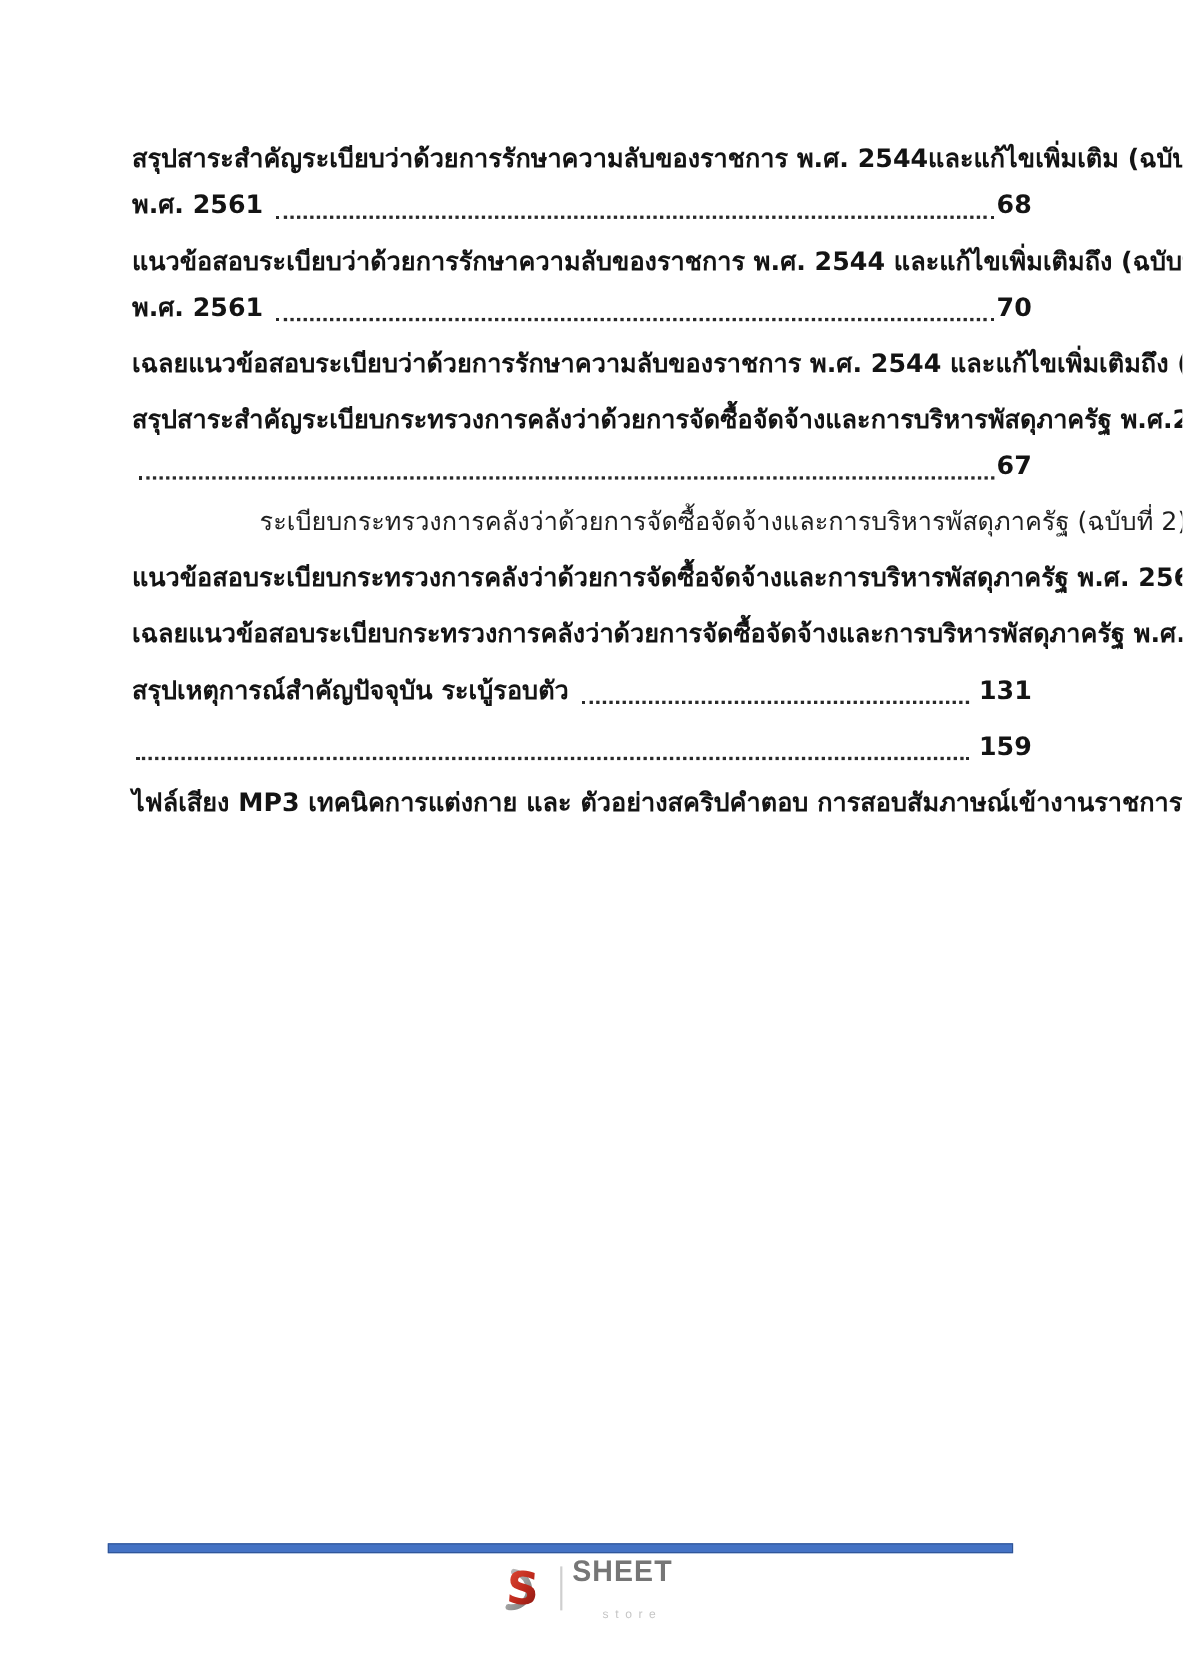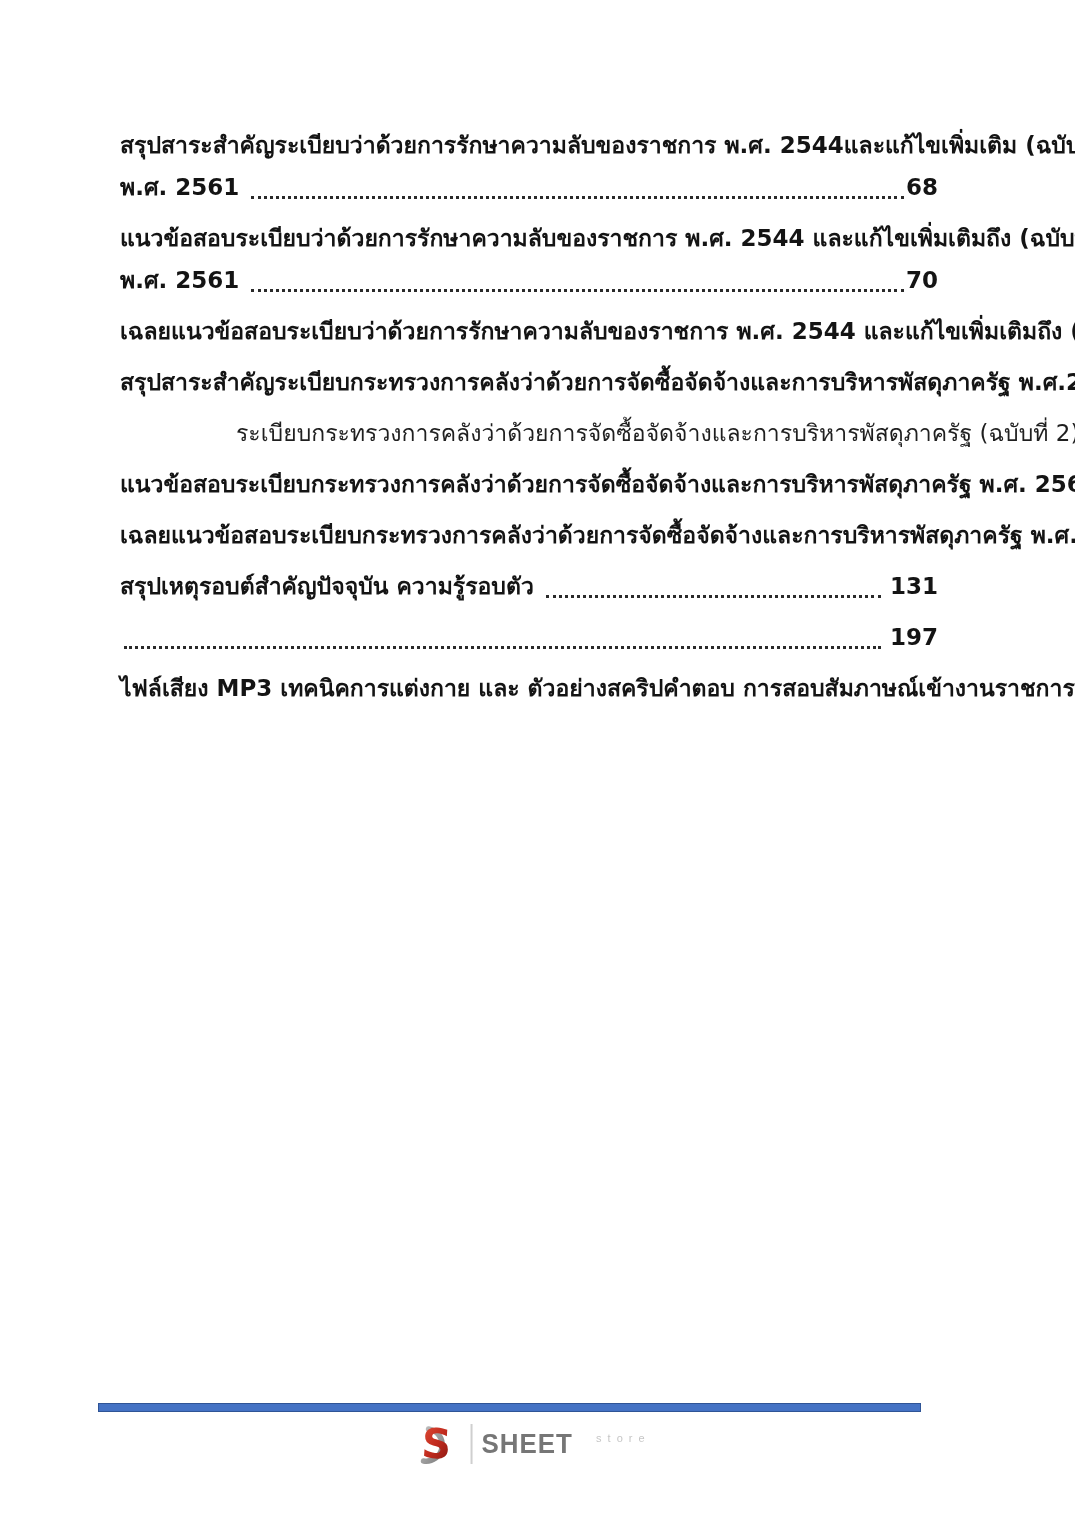--- a/index.html
+++ b/index.html
@@ -63,37 +63,38 @@
     top: 1418px;
     left: 50%;
     transform: translateX(-52%);
     display: flex;
     align-items: center;
     gap: 9px;
     height: 52px;
   }
   .logo-icon { display: block; }
   .logo-divider { width: 2px; height: 40px; background: #cfcfcf; }
-  .logo-text { display: flex; flex-direction: row; justify-content: center; gap: 20px; }
+  .logo-text { display: flex; flex-direction: column; justify-content: center; gap: 20px; }
   .brand {
     font-family: "Liberation Sans", sans-serif;
     font-weight: 700;
     font-size: 27px;
     letter-spacing: 1px;
     color: #767676;
     transform: scaleX(0.96);
     transform-origin: left;
     line-height: 26px;
   }
   .brand-sub {
     font-family: "Liberation Sans", sans-serif;
     font-size: 11px;
     letter-spacing: 6px;
     color: #c6c6c6;
     margin-top: 1px;
+    margin-left: 28px;
   }
 </style>
 </head>
 <body>
 
 <div class="page">
 
   <main class="toc">
 
     <section class="entry">
@@ -121,20 +122,24 @@
     <section class="entry">
       <div class="line">
         <span class="txt">เฉลยแนวข้อสอบระเบียบว่าด้วยการรักษาความลับของราชการ พ.ศ. 2544 และแก้ไขเพิ่มเติมถึง (ฉบับที่</span>
       </div>
     </section>
 
     <section class="entry">
       <div class="line">
         <span class="txt">สรุปสาระสำคัญระเบียบกระทรวงการคลังว่าด้วยการจัดซื้อจัดจ้างและการบริหารพัสดุภาครัฐ พ.ศ.2560</span>
       </div>
+      <div class="line pad-dots">
+        <span class="dots"></span>
+        <span class="pg">67</span>
+      </div>
     </section>
 
     <section class="entry regular">
       <div class="line indent-l1">
         <span class="txt">ระเบียบกระทรวงการคลังว่าด้วยการจัดซื้อจัดจ้างและการบริหารพัสดุภาครัฐ (ฉบับที่ 2) พ.ศ.</span>
       </div>
     </section>
 
     <section class="entry">
       <div class="line">
@@ -144,30 +149,30 @@
     </section>
 
     <section class="entry">
       <div class="line">
         <span class="txt">เฉลยแนวข้อสอบระเบียบกระทรวงการคลังว่าด้วยการจัดซื้อจัดจ้างและการบริหารพัสดุภาครัฐ พ.ศ.2560</span>
       </div>
     </section>
 
     <section class="entry sp">
       <div class="line">
-        <span class="txt">สรุปเหตุรอบต์สำคัญปัจจุบัน ความรู้รอบตัว </span>
+        <span class="txt">สรุปเหตุการณ์สำคัญปัจจุบัน ระเบู้รอบตัว </span>
         <span class="dots"></span>
         <span class="pg">131</span>
       </div>
     </section>
 
     <section class="entry sp">
       <div class="line">
         <span class="dots"></span>
-        <span class="pg">197</span>
+        <span class="pg">159</span>
       </div>
     </section>
 
     <section class="entry sp">
       <div class="line">
         <span class="txt">ไฟล์เสียง MP3 เทคนิคการแต่งกาย และ ตัวอย่างสคริปคำตอบ การสอบสัมภาษณ์เข้างานราชการ </span>
 
       </div>
     </section>
 

